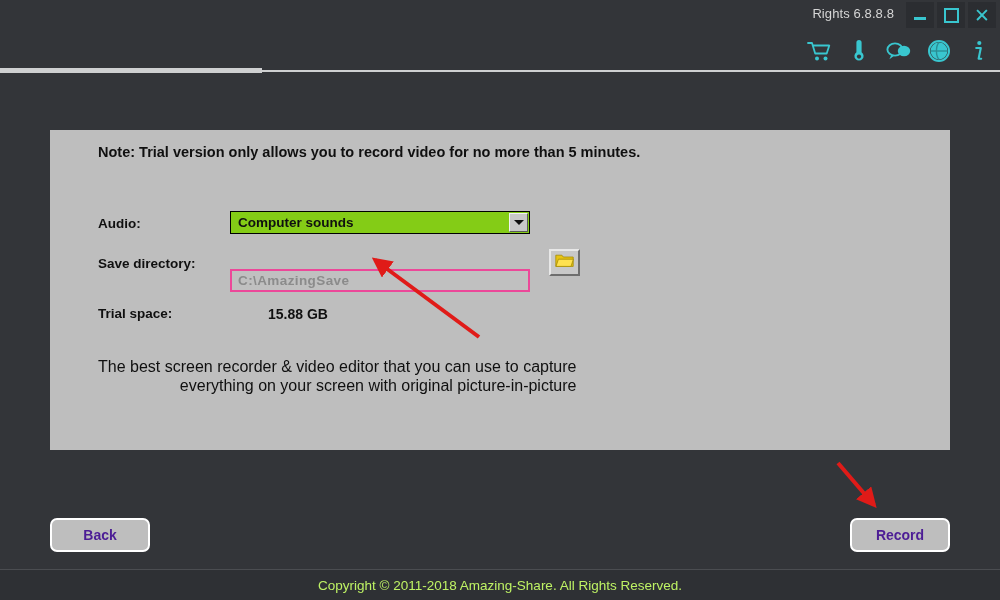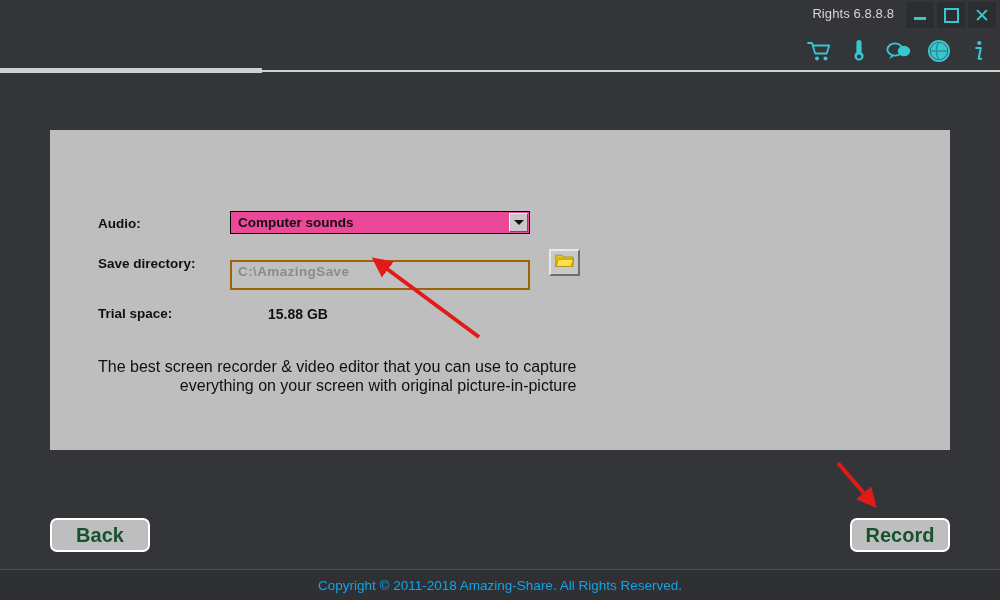--- a/index.html
+++ b/index.html
@@ -155,21 +155,21 @@
     white-space: nowrap;
   }
 
   
   .combo {
     position: absolute;
     left: 180px;
     top: 81px;
     width: 300px;
     height: 23px;
-    background: #ec4899;
+    background: #84cc16;
     border: 1px solid #000;
     box-sizing: border-box;
     cursor: pointer;
   }
   .combo-text {
     position: absolute;
     left: 7px;
     top: 3px;
     font-size: 13.5px;
     font-weight: bold;
@@ -196,25 +196,25 @@
     width: 0; height: 0;
     border-left: 5px solid transparent;
     border-right: 5px solid transparent;
     border-top: 5px solid #101010;
   }
 
   
   .dirinput {
     position: absolute;
     left: 180px;
-    top: 130px;
+    top: 139px;
     width: 300px;
-    height: 30px;
+    height: 23px;
     background: #c0c0c0;
-    border: 2px solid #a16207;
+    border: 2px solid #ec4899;
     box-sizing: border-box;
     cursor: text;
   }
   .dirinput-text {
     position: absolute;
     left: 6px;
     top: 2px;
     font-size: 13.5px;
     font-weight: bold;
     color: #8b8b8b;
@@ -245,42 +245,42 @@
   .btn {
     position: absolute;
     height: 34px;
     background: #bebebe;
     border: 2px solid #ffffff;
     border-radius: 7px;
     box-sizing: border-box;
     display: flex;
     align-items: center;
     justify-content: center;
-    color: #14532d;
-    font-size: 20px;
+    color: #4c1d95;
+    font-size: 14px;
     font-weight: bold;
     cursor: pointer;
   }
   .btn-back   { left: 50px;  top: 518px; width: 100px; }
   .btn-record { left: 850px; top: 518px; width: 100px; }
 
   
   .footer {
     position: absolute;
     left: 0;
     bottom: 0;
     width: 1000px;
     height: 30px;
     background: #2e3034;
     display: flex;
     align-items: center;
     justify-content: center;
   }
   .footer-text {
-    color: #0ea5e9;
+    color: #bef264;
     font-size: 13.5px;
     white-space: nowrap;
   }
   .footer-rule {
     position: absolute;
     left: 0;
     bottom: 30px;
     width: 1000px;
     height: 1px;
     background: #4b4d51;
@@ -355,20 +355,21 @@
     </div>
 
   </div>
 
   <div class="divider-thick"></div>
   <div class="divider-thin"></div>
 
   <div class="panel">
 
     <div class="note">
+      <div>Note: Trial version only allows you to record video for no more than 5 minutes.</div>
     </div>
 
     <div class="field-label lbl-audio">Audio:</div>
     <div class="combo">
       <span class="combo-text">Computer sounds</span>
       <span class="combo-arrow-btn">
         <span class="tri-down"></span>
       </span>
     </div>
 

